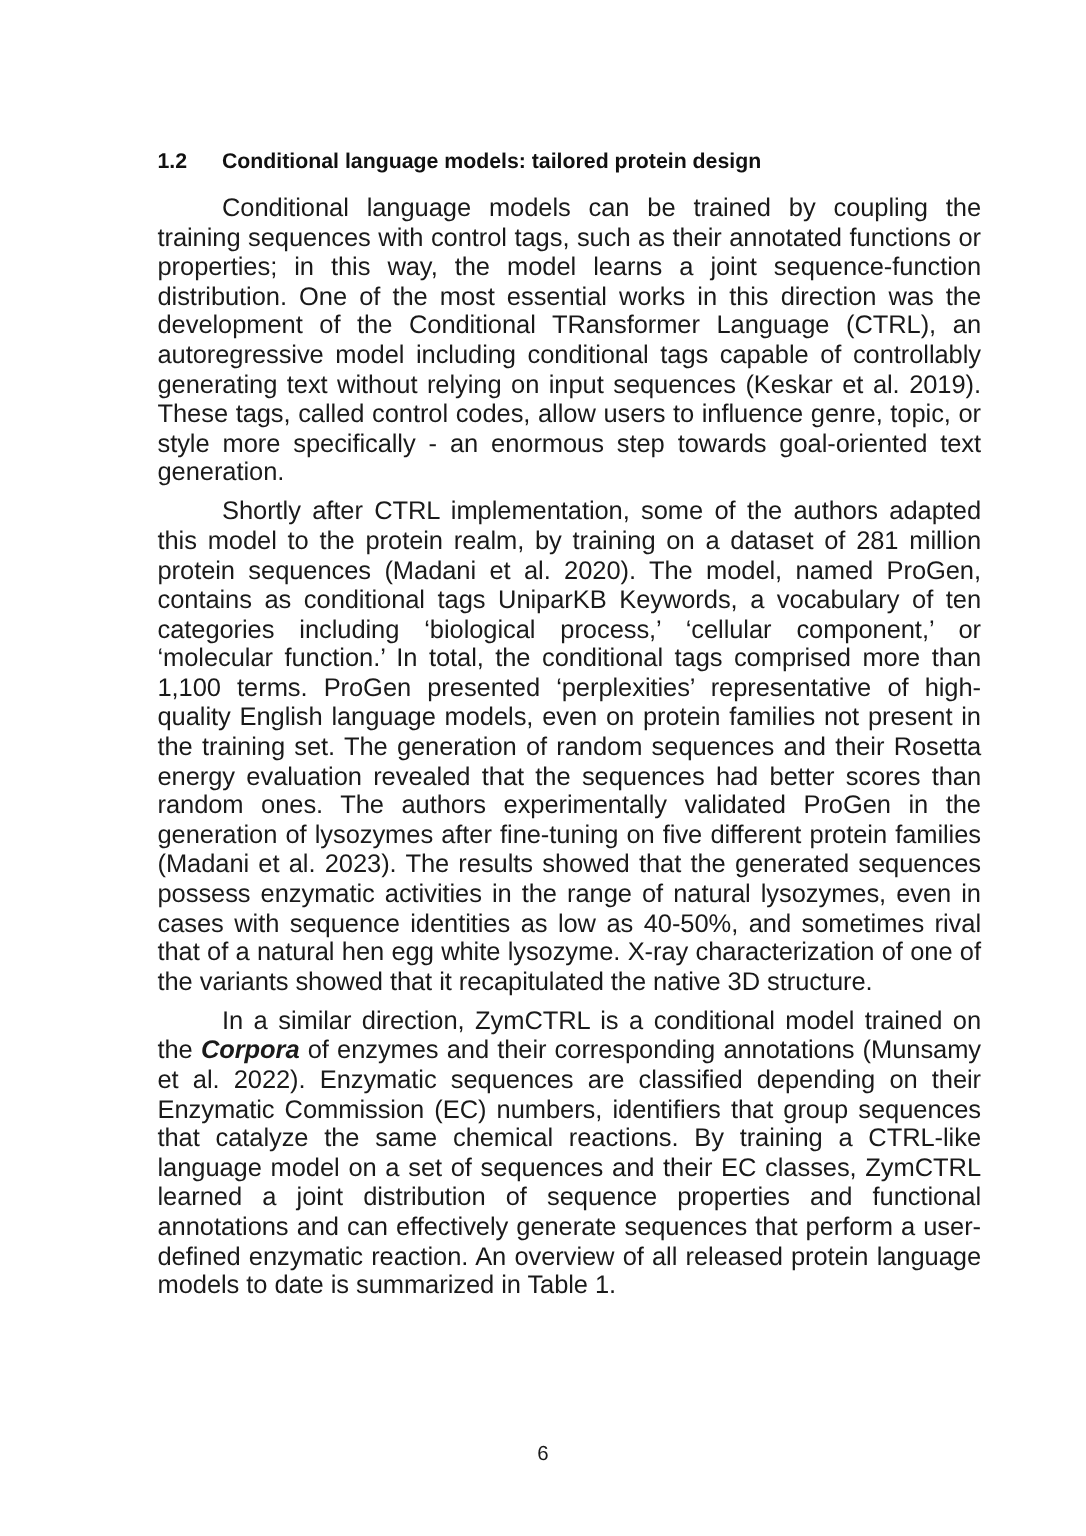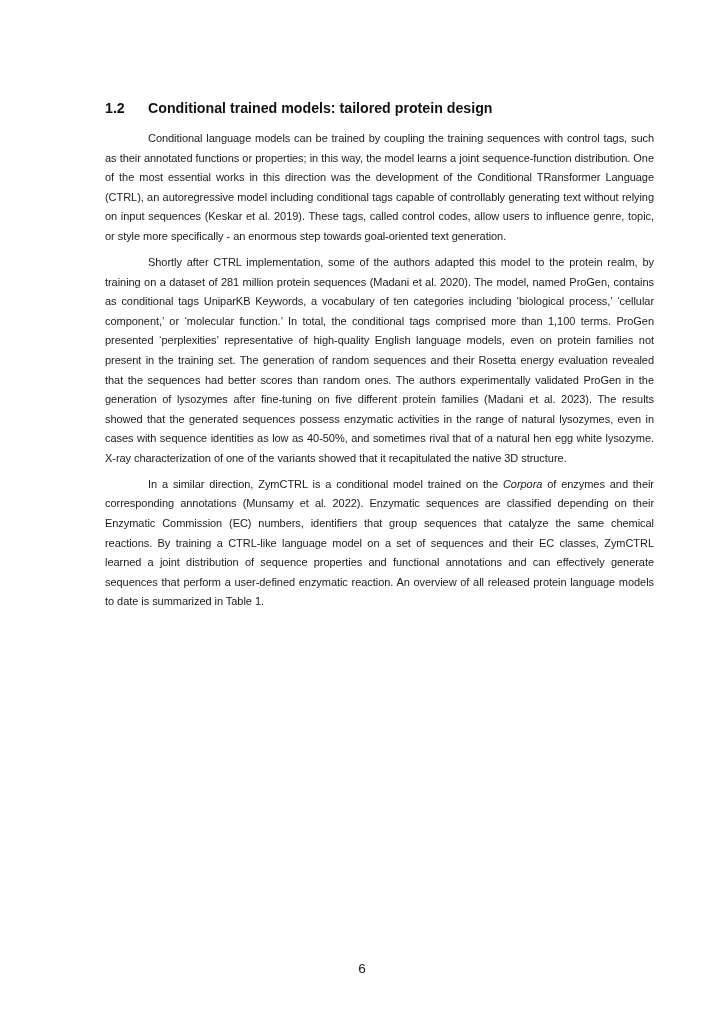--- a/index.html
+++ b/index.html
@@ -31,50 +31,51 @@
       color: #111;
     }
     .section-number {
       width: 43px;
       flex: 0 0 43px;
     }
     .section-title {
       flex: 1;
     }
     .para {
-      font-size: 11px;
+      font-size: 17px;
       line-height: 19.6px;
       text-align: justify;
       text-indent: 43px;
       margin: 0 0 6.4px 0;
       letter-spacing: -0.05px;
     }
     .para em {
       font-style: italic;
+      font-weight: bold;
     }
     .para strong {
       font-weight: normal;
     }
     .page-number {
       position: absolute;
       top: 960px;
       left: 0;
       width: 724px;
       text-align: center;
       font-size: 13.6px;
       line-height: 18px;
     }
   </style>
 </head>
 <body>
 
 <div class="page">
   <h2 class="section-heading">
     <span class="section-number">1.2</span>
-    <span class="section-title">Conditional trained models: tailored protein design</span>
+    <span class="section-title">Conditional language models: tailored protein design</span>
   </h2>
 
   <p class="para">Conditional language models can be trained by coupling the training sequences with control tags, such as their annotated functions or properties; in this way, the model learns a joint sequence-function distribution. One of the most essential works in this direction was the development of the Conditional TRansformer Language (CTRL), an autoregressive model including conditional tags capable of controllably generating text without relying on input sequences (Keskar et al. 2019). These tags, called control codes, allow users to influence genre, topic, or style more specifically - an enormous step towards goal-oriented text generation.</p>
 
   <p class="para">Shortly after CTRL implementation, some of the authors adapted this model to the protein realm, by training on a dataset of 281 million protein sequences (Madani et al. 2020). The model, named ProGen, contains as conditional tags UniparKB Keywords, a vocabulary of ten categories including ‘biological process,’ ‘cellular component,’ or ‘molecular function.’ In total, the conditional tags comprised more than 1,100 terms. ProGen presented ‘perplexities’ representative of high-quality English language models, even on protein families not present in the training set. The generation of random sequences and their Rosetta energy evaluation revealed that the sequences had better scores than random ones. The authors experimentally validated ProGen in the generation of lysozymes after fine-tuning on five different protein families (Madani et al. 2023). The results showed that the generated sequences possess enzymatic activities in the range of natural lysozymes, even in cases with sequence identities as low as 40-50%, and sometimes rival that of a natural hen egg white lysozyme. X-ray characterization of one of the variants showed that it recapitulated the native 3D structure.</p>
 
   <p class="para"><span>In a similar direction, ZymCTRL is a conditional model trained on the </span><em>Corpora</em><span> of enzymes and their corresponding annotations (Munsamy et al. 2022). Enzymatic sequences are classified depending on their Enzymatic Commission (EC) numbers, identifiers that group sequences that catalyze the same chemical reactions. By training a CTRL-like language model on a set of sequences and their EC classes, ZymCTRL learned a joint distribution of sequence properties and functional annotations and can effectively generate sequences that perform a user-defined enzymatic reaction. An overview of all released protein language models to date is summarized in </span><strong>Table 1</strong><span>.</span></p>
 </div>
 
 <div class="page-number">6</div>

